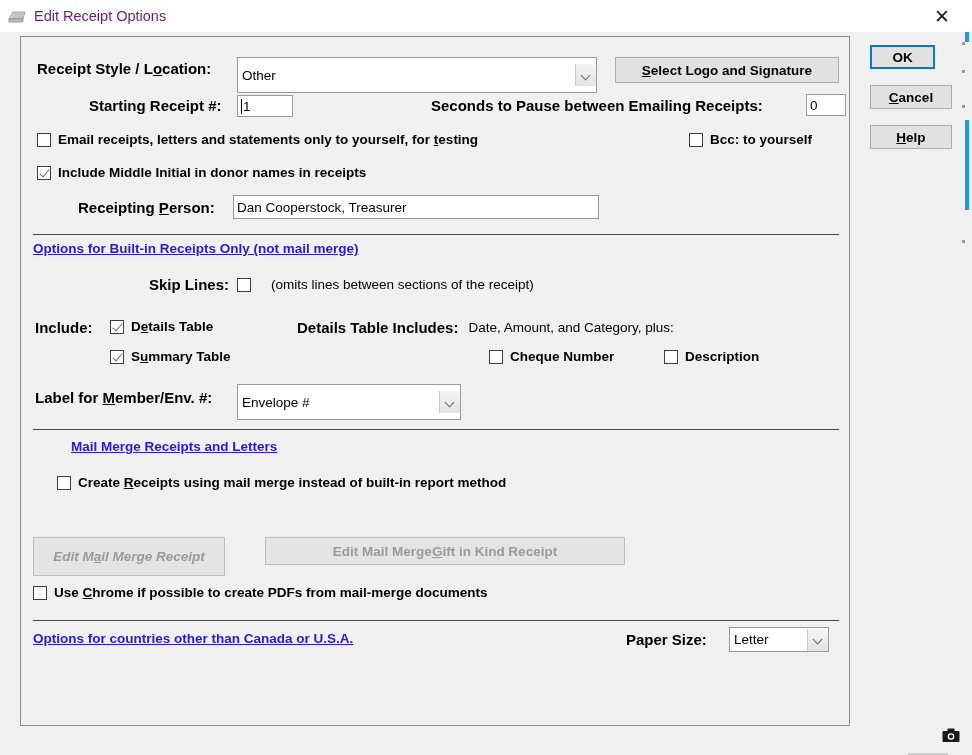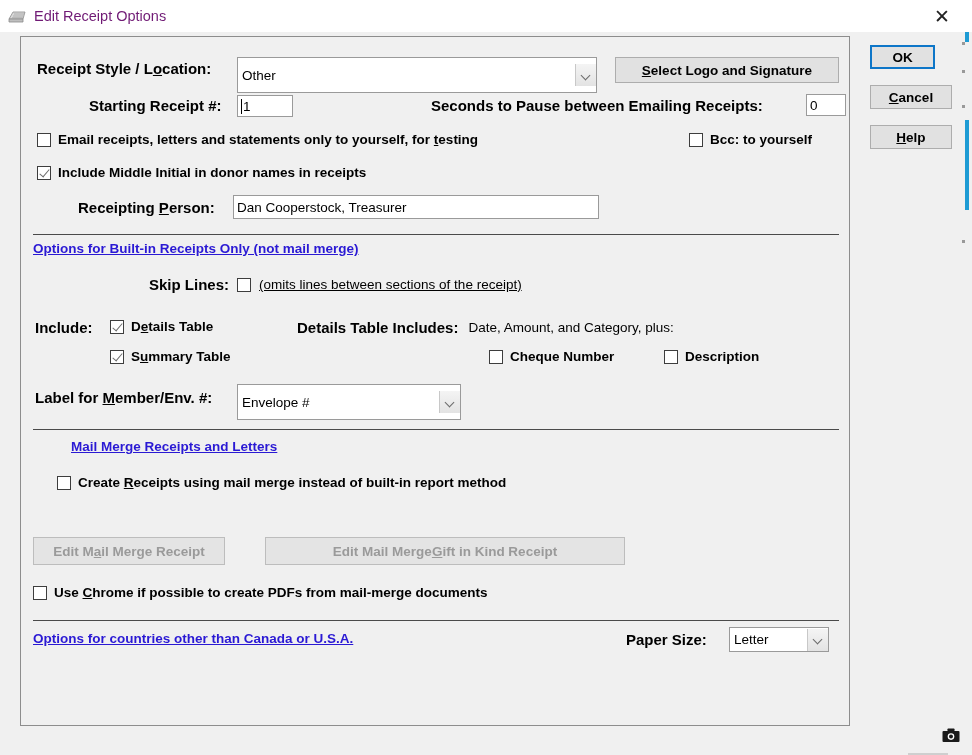--- a/index.html
+++ b/index.html
@@ -305,21 +305,21 @@
 
   <div class="hr" style="left:12px; top:197px; width:806px;"></div>
 
   <div class="row" style="left:12px; top:204px;">
     <span class="seclink">Options for Built-in Receipts Only (not mail merge)</span>
   </div>
 
   <div class="row" style="left:128px; top:239px;">
     <span class="lbl">Skip Lines:</span>
     <span class="cb" style="margin-left:8px;"></span>
-    <span class="lbl-reg" style="margin-left:8px;text-decoration:underline;">(omits lines between sections of the receipt)</span>
+    <span class="lbl-reg" style="margin-left:20px;">(omits lines between sections of the receipt)</span>
   </div>
 
   <div class="row" style="left:14px; top:282px;">
     <span class="lbl">Include:</span>
   </div>
   <div class="row" style="left:89px; top:282px;">
     <span class="cb checked"></span>
     <span class="cbtext"><span>D</span><span class="u">e</span><span>tails Table</span></span>
   </div>
   <div class="row" style="left:89px; top:312px;">
@@ -356,21 +356,21 @@
   <div class="row" style="left:12px; top:402px;margin-left:38px;">
     <span class="seclink">Mail Merge Receipts and Letters</span>
   </div>
 
   <div class="row" style="left:12px; top:438px;padding-left:24px;">
     <span class="cb"></span>
     <span class="cbtext"><span>Create </span><span class="u">R</span><span>eceipts using mail merge instead of built-in report method</span></span>
   </div>
 
 
-  <div class="btn disabled" style="position:absolute; left:12px; top:500px; width:192px; height:28px;">
+  <div class="btn disabled" style="position:absolute; left:12px; top:500px; width:192px; height:39px;font-style:italic;">
     <span>Edit M</span>
       <span class="u">a</span>
       <span>il Merge Receipt</span>
   </div>
   <div class="btn disabled" style="position:absolute; left:244px; top:500px; width:360px; height:28px;">
     <span>Edit Mail Merge </span>
       <span class="u">G</span>
       <span>ift in Kind Receipt</span>
   </div>
 

